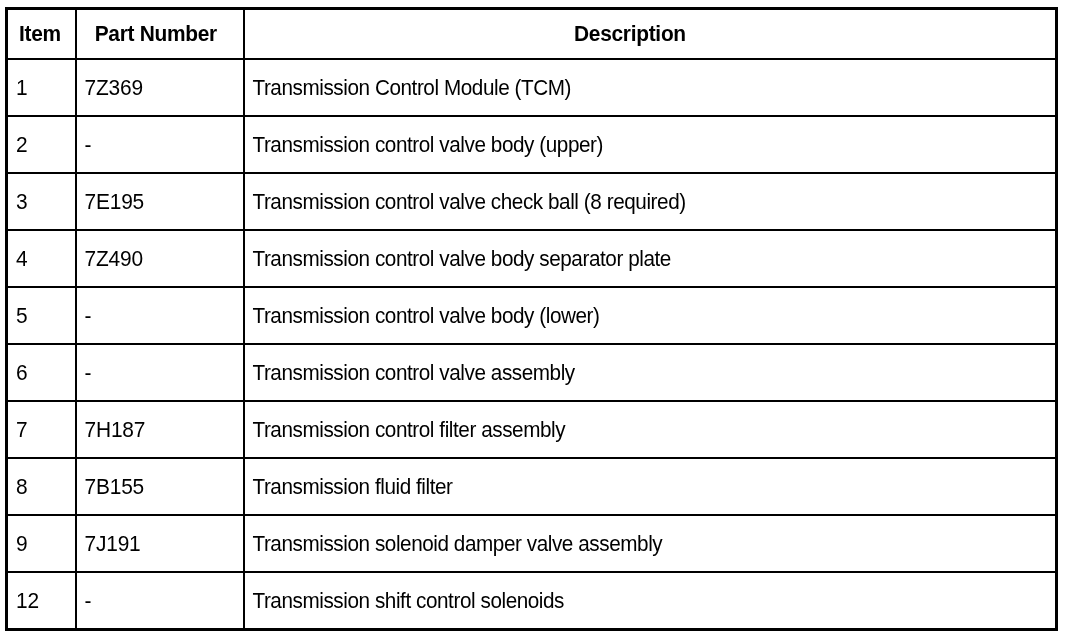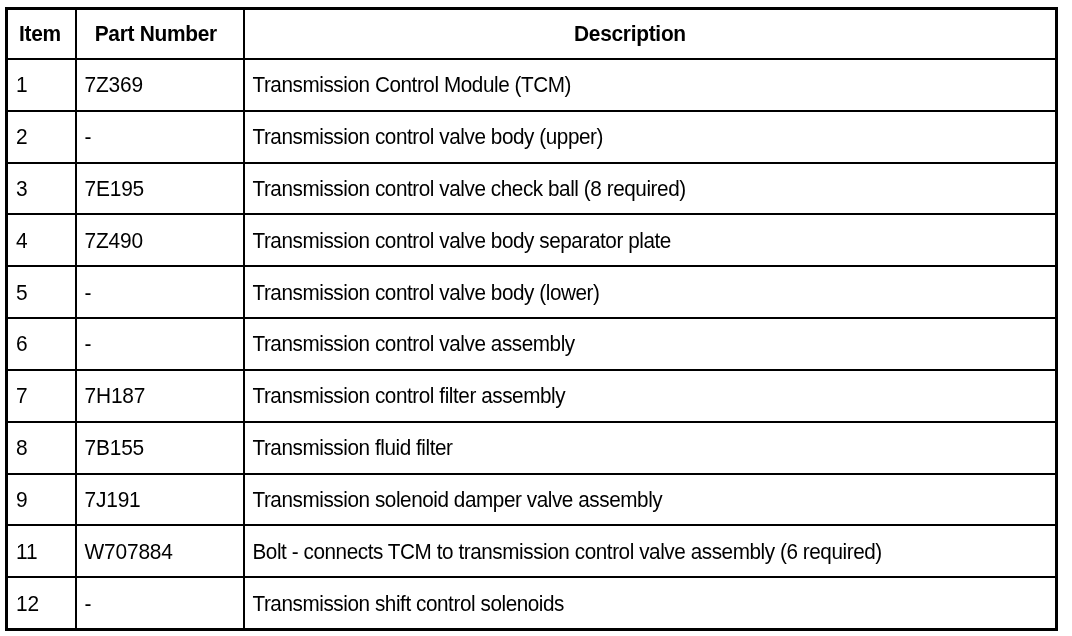--- a/index.html
+++ b/index.html
@@ -124,24 +124,19 @@
           <td class="cell-item">8</td>
           <td class="cell-part-number">7B155</td>
           <td class="cell-description">Transmission fluid filter</td>
         </tr>
         <tr>
           <td class="cell-item">9</td>
           <td class="cell-part-number">7J191</td>
           <td class="cell-description">Transmission solenoid damper valve assembly</td>
         </tr>
         <tr>
-          <td class="cell-item">11</td>
-          <td class="cell-part-number">W707884</td>
-          <td class="cell-description">Bolt - connects TCM to transmission control valve assembly (6 required)</td>
-        </tr>
-        <tr>
           <td class="cell-item">12</td>
           <td class="cell-part-number">-</td>
           <td class="cell-description">Transmission shift control solenoids</td>
         </tr>
       </tbody>
   </table>
 </div>
 
 </body></html>

